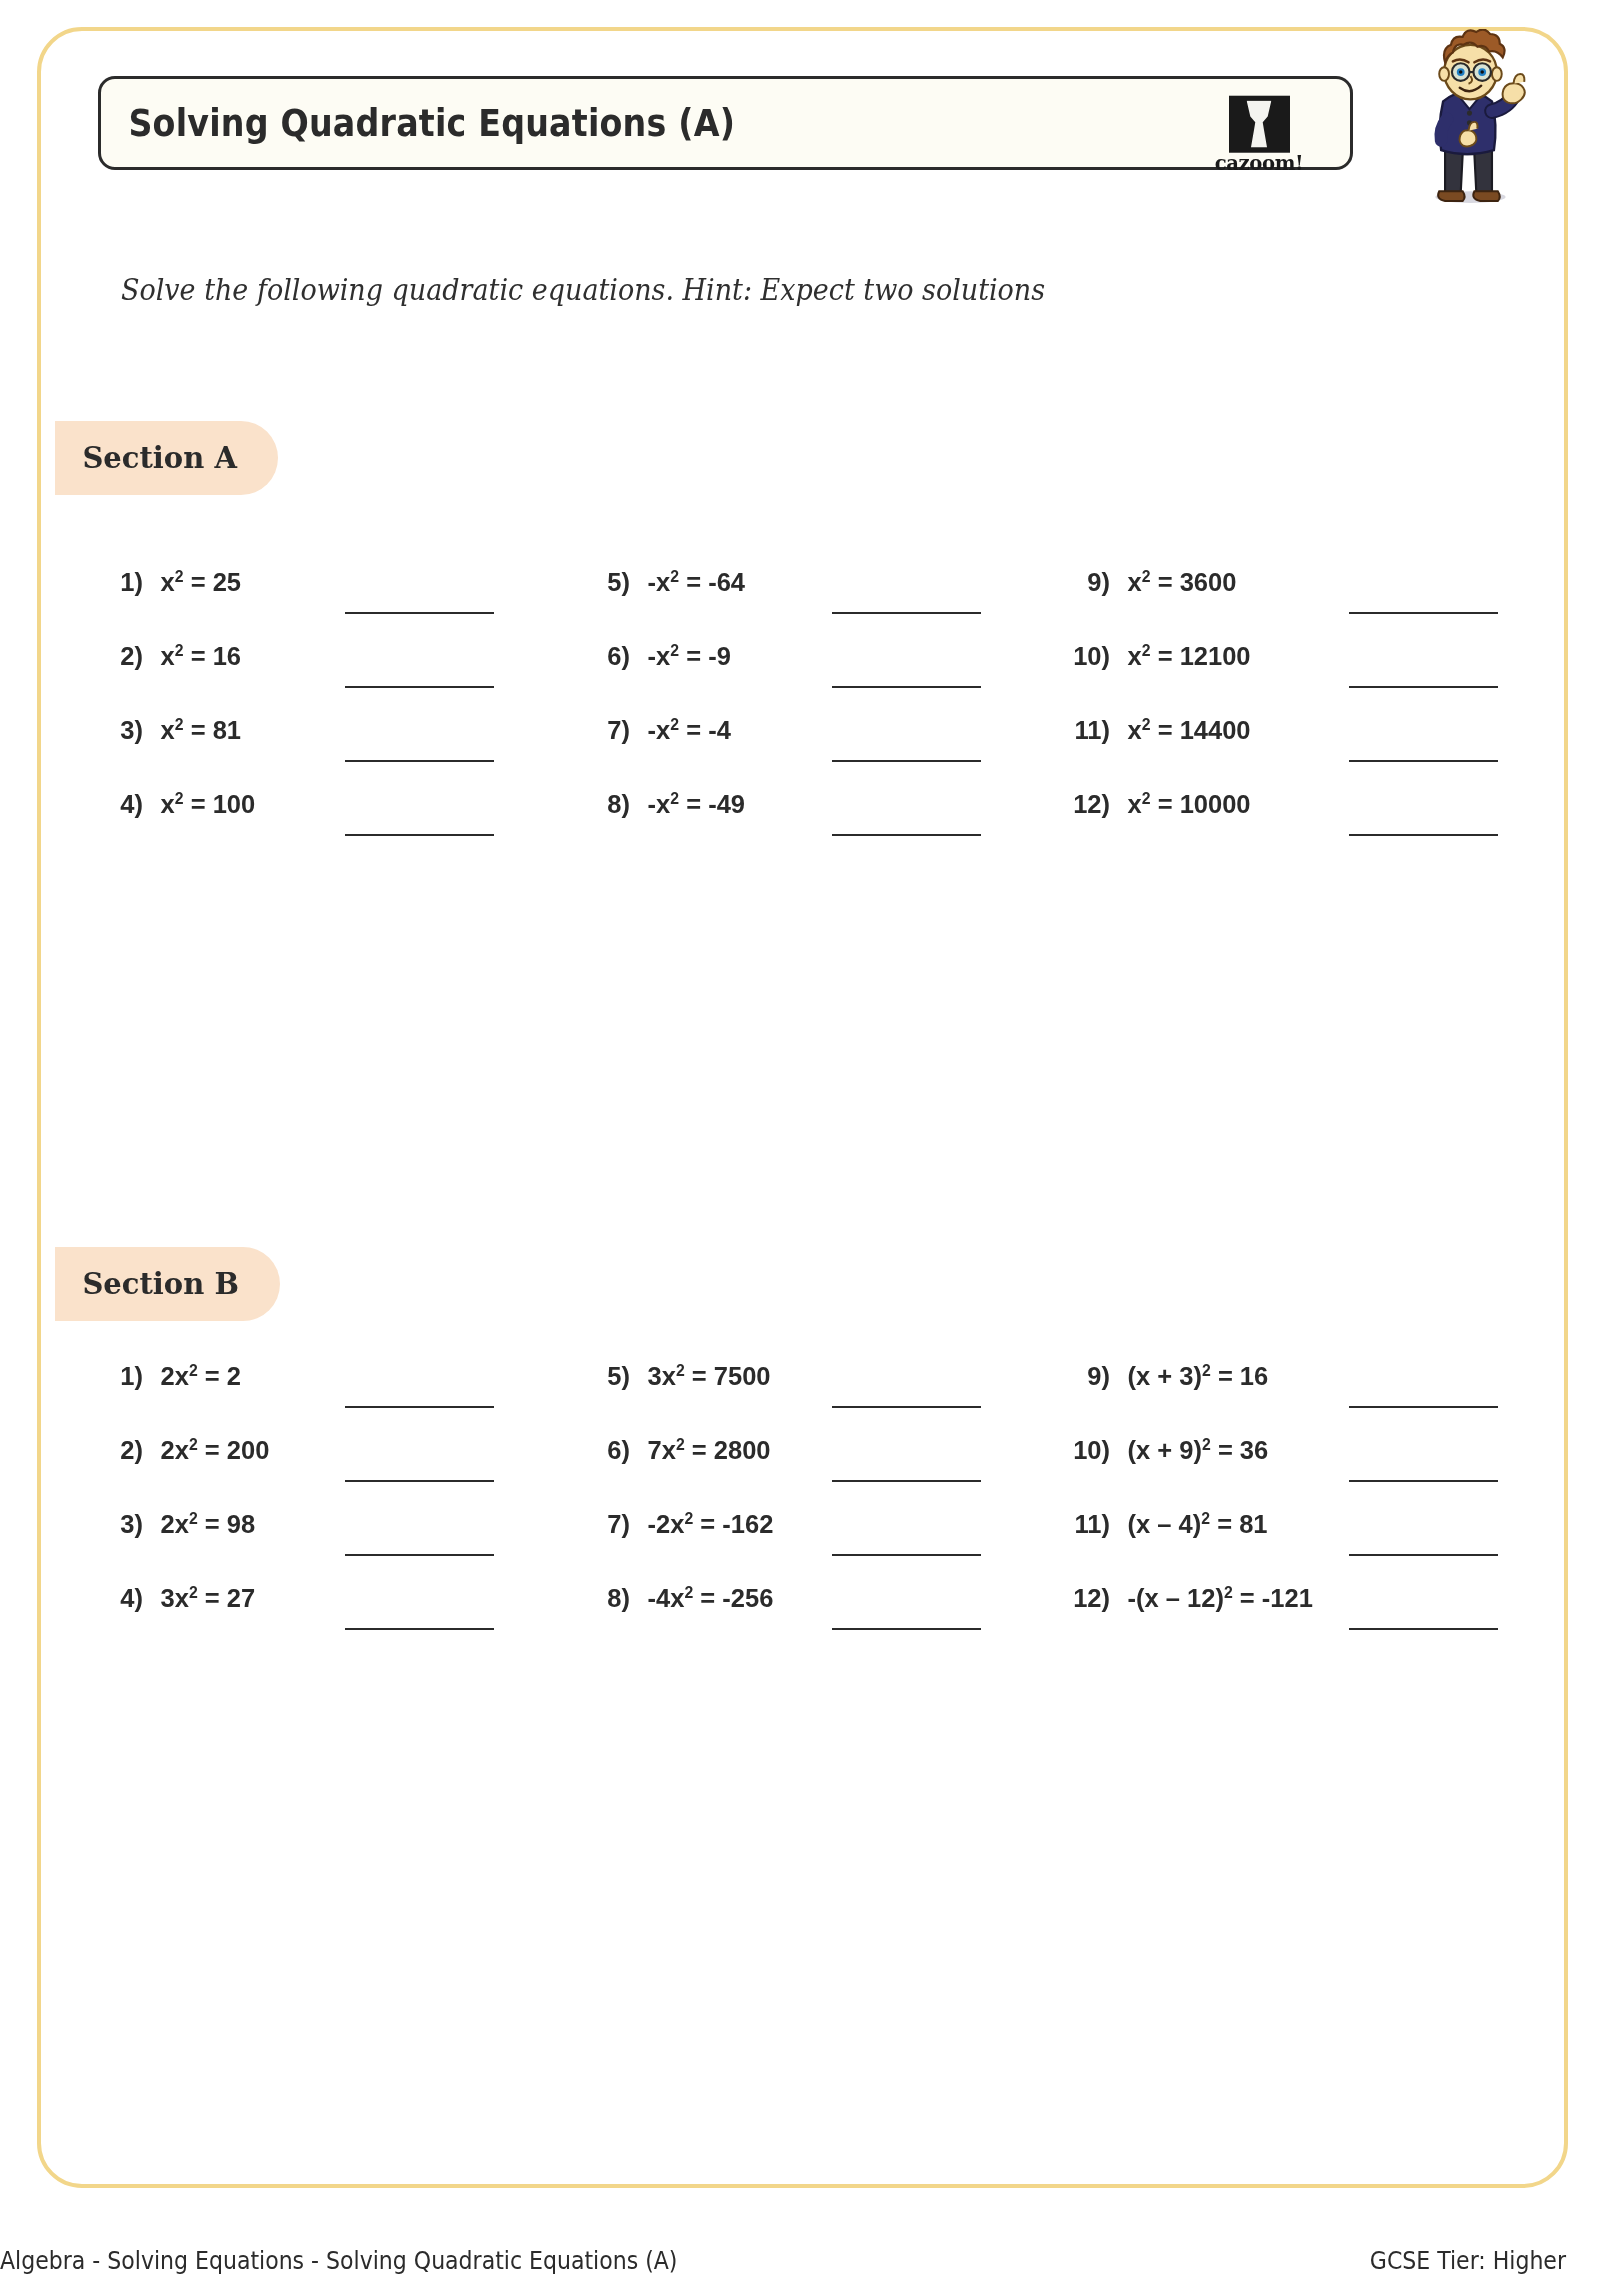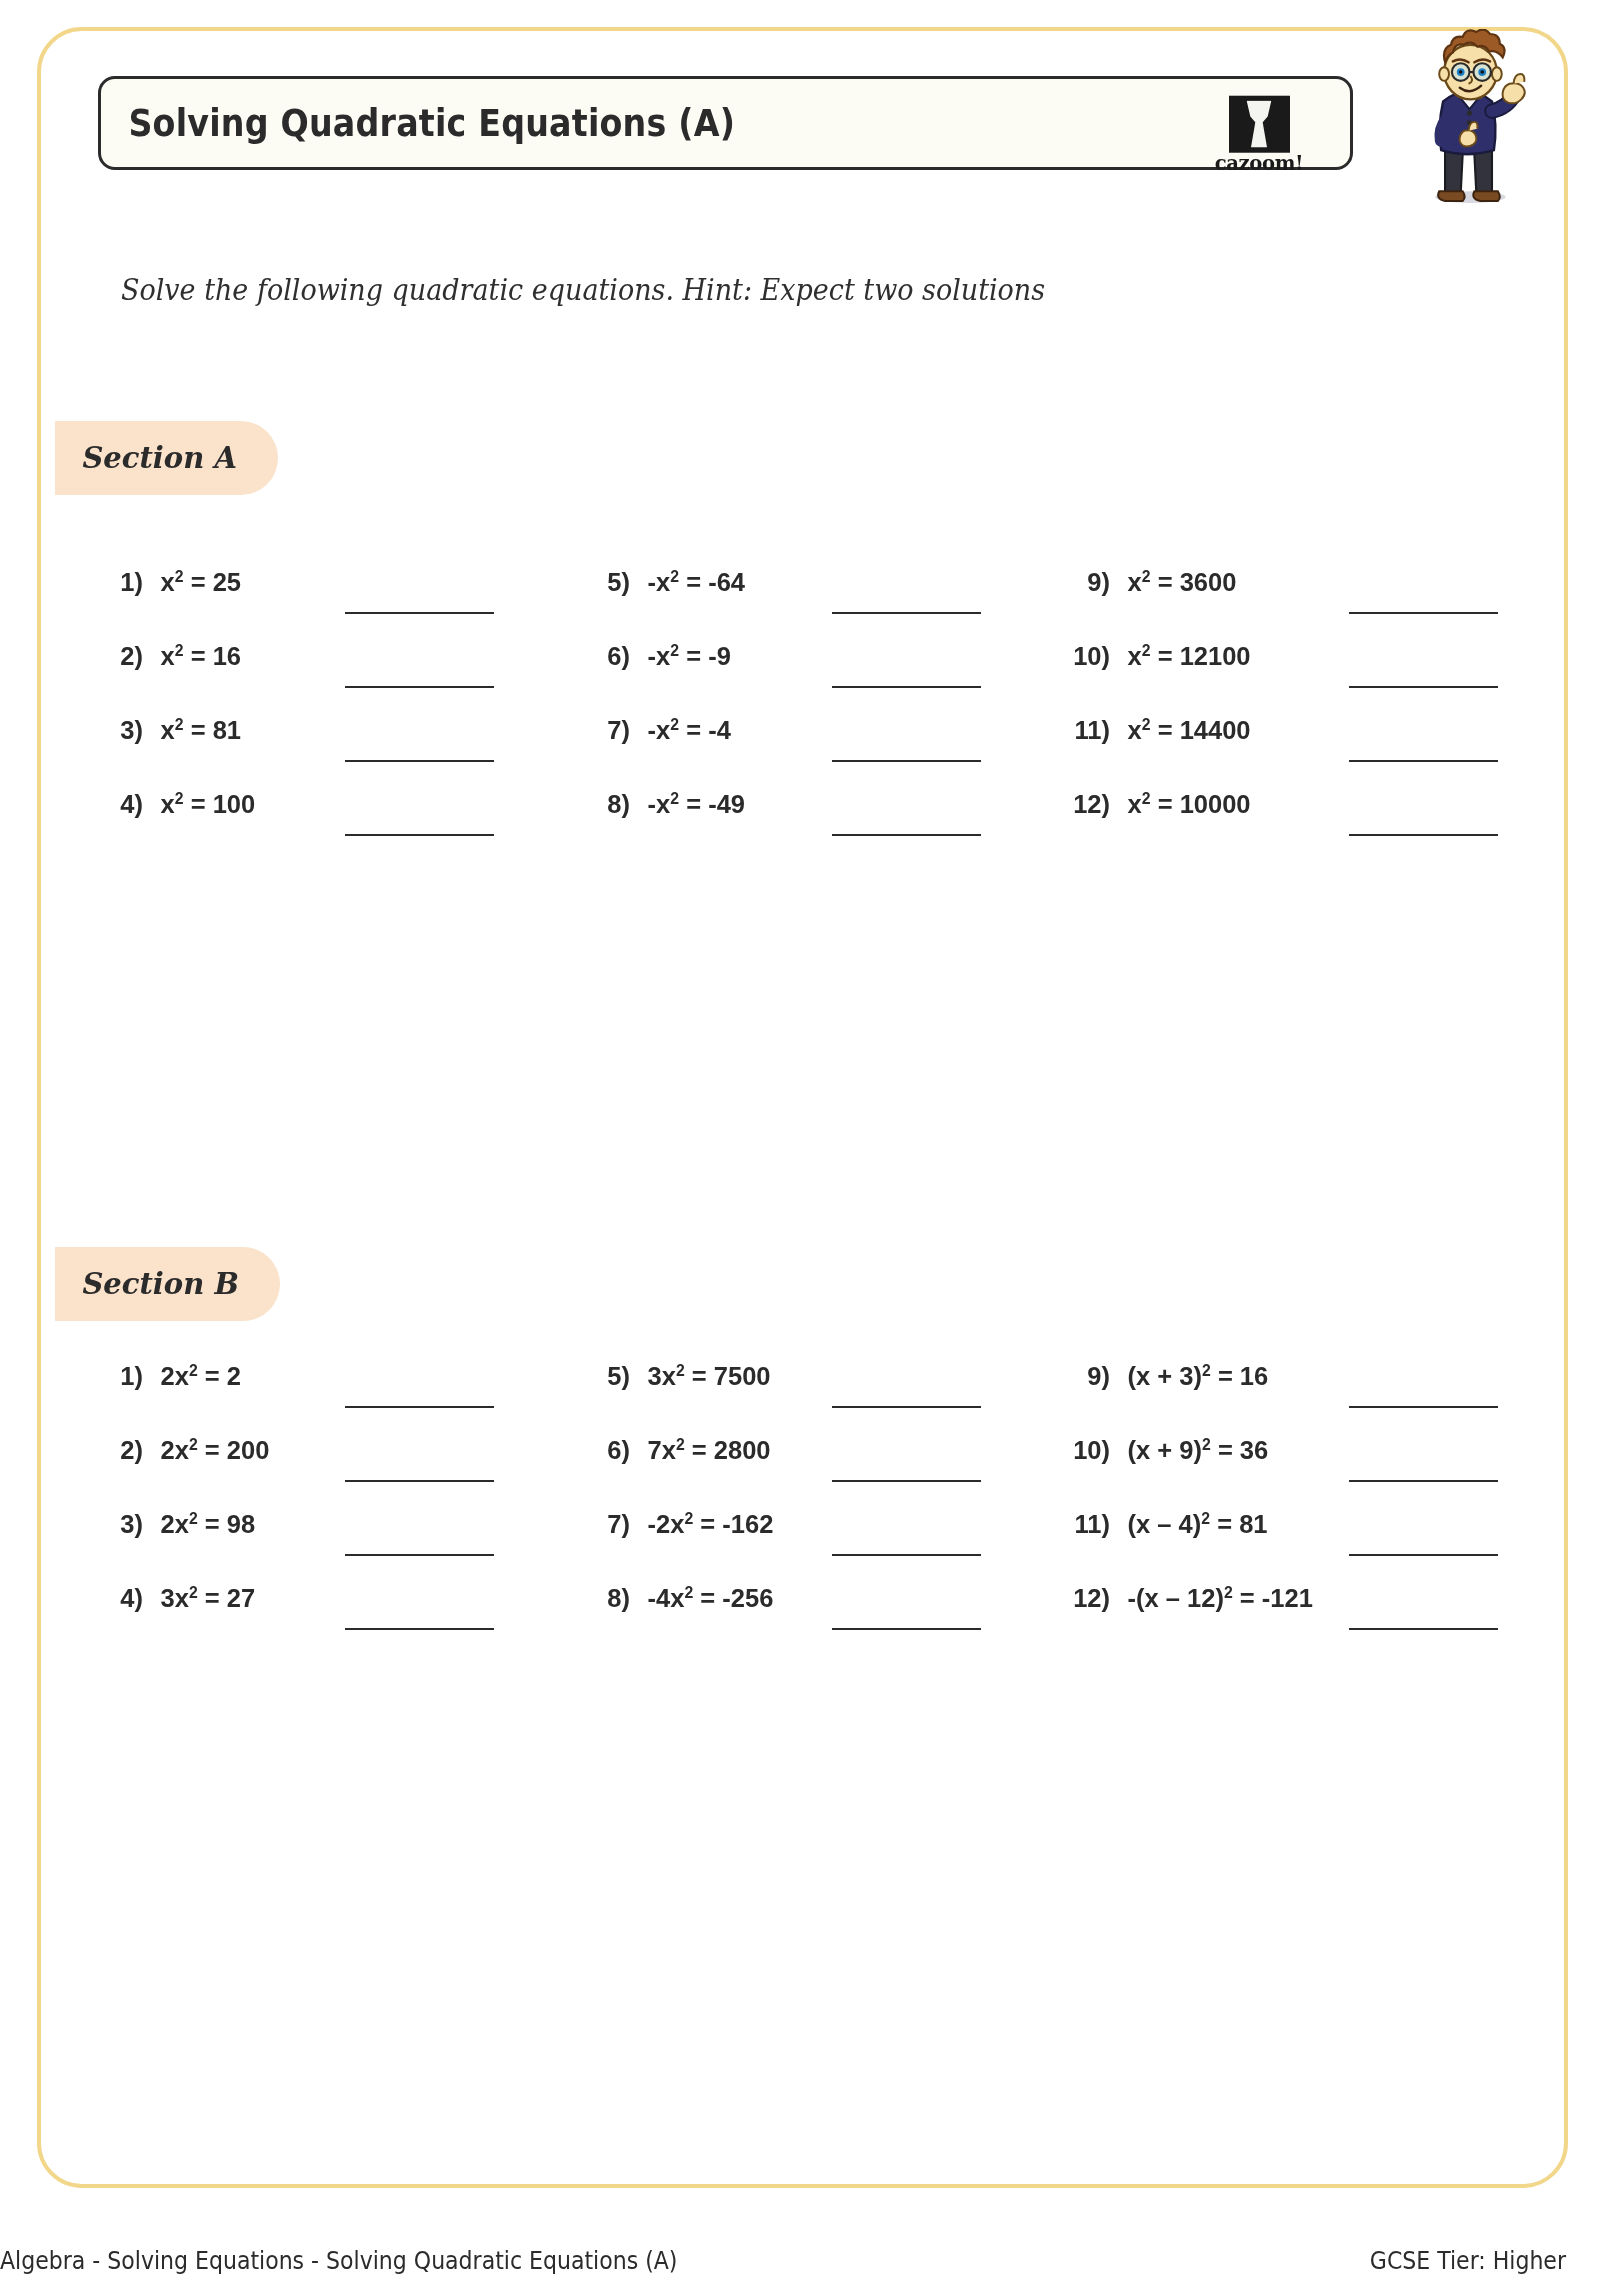--- a/index.html
+++ b/index.html
@@ -122,21 +122,20 @@
     border-radius: 0 39px 39px 0;
     display: flex;
     align-items: center;
     padding-left: 27.4px;
     padding-right: 41px;
     box-sizing: border-box;
   }
   .section-badge span {
     font-family: "DejaVu Serif", "Liberation Serif", serif;
     font-weight: bold;
-    font-style: italic;
     font-size: 29px;
     color: #2b2b2b;
     white-space: nowrap;
   }
   #section-a-badge { top: 421px; }
   #section-b-badge { top: 1215px; margin-top: 32px; }
 
   
   .qgrid {
     position: absolute;

